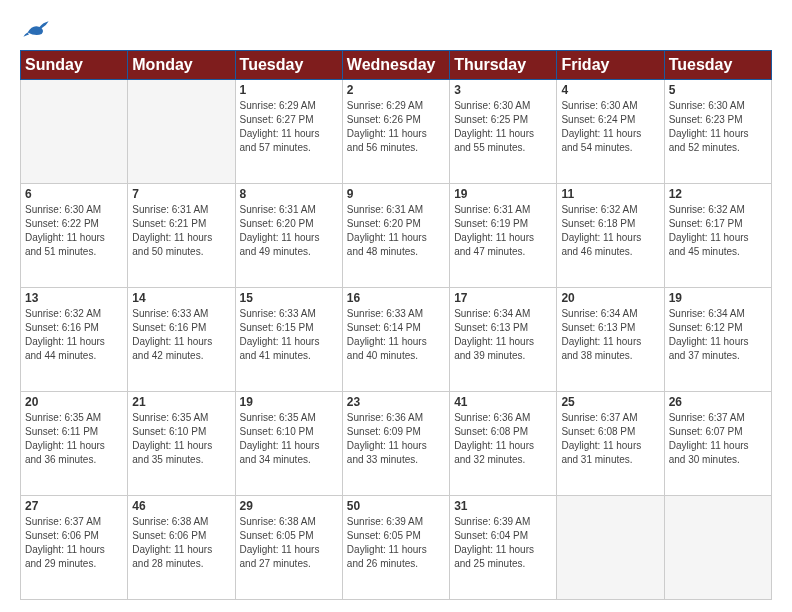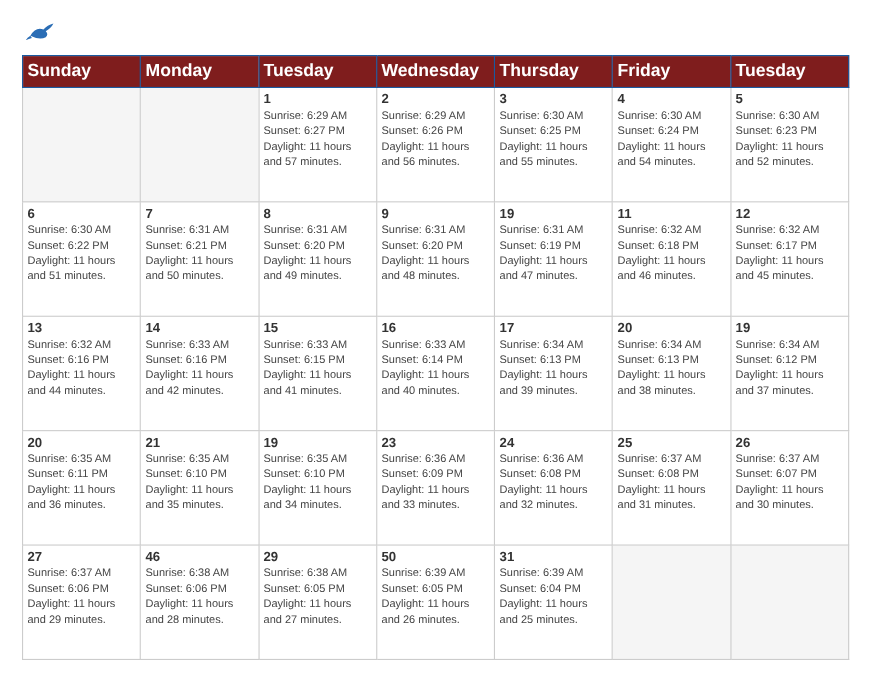--- a/index.html
+++ b/index.html
@@ -294,21 +294,21 @@
 and 34 minutes.</div>
           </td>
           <td>
             <span class="day-number">23</span>
             <div class="day-info" style="white-space: pre-line;">Sunrise: 6:36 AM
 Sunset: 6:09 PM
 Daylight: 11 hours
 and 33 minutes.</div>
           </td>
           <td>
-            <span class="day-number">24</span>
+            <span class="day-number">41</span>
             <div class="day-info" style="white-space: pre-line;">Sunrise: 6:36 AM
 Sunset: 6:08 PM
 Daylight: 11 hours
 and 32 minutes.</div>
           </td>
           <td>
             <span class="day-number">25</span>
             <div class="day-info" style="white-space: pre-line;">Sunrise: 6:37 AM
 Sunset: 6:08 PM
 Daylight: 11 hours

